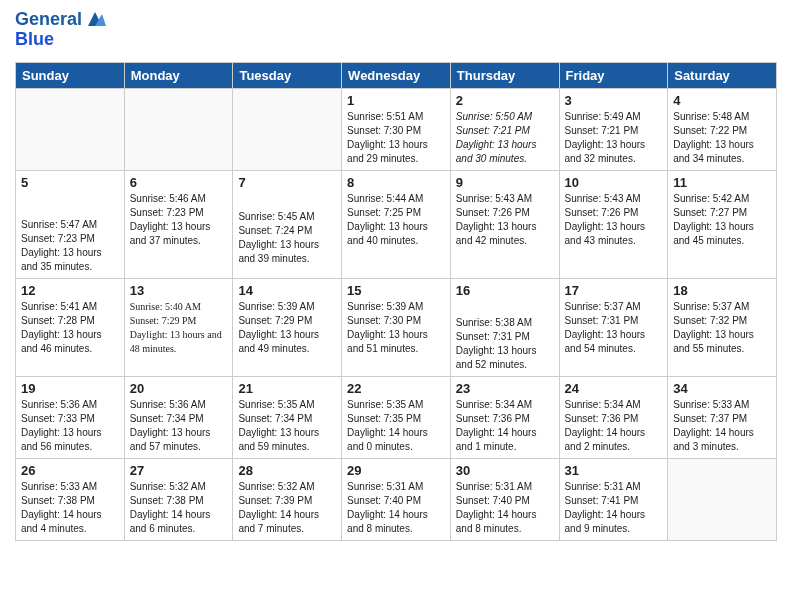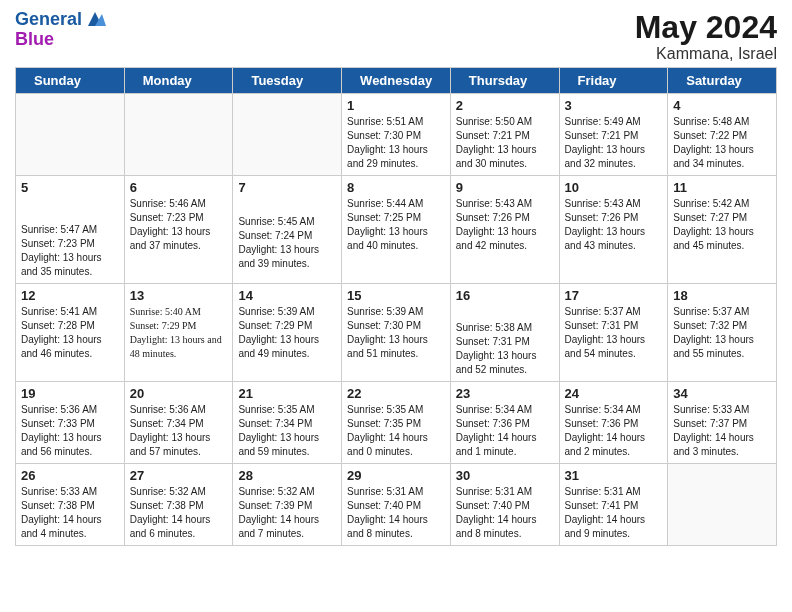--- a/index.html
+++ b/index.html
@@ -12,21 +12,21 @@
     }
     .page {
       width: 792px;
       height: 612px;
       padding: 10px 15px;
     }
     .header {
       display: flex;
       justify-content: space-between;
       align-items: flex-start;
-      margin-bottom: 4px;
+      margin-bottom: 12px;
     }
     .logo {
       display: flex;
       align-items: center;
     }
     .logo-text {
       font-size: 18px;
       font-weight: bold;
       color: #1a1a1a;
       line-height: 1.1;
@@ -49,21 +49,21 @@
     }
     .calendar {
       width: 100%;
       border-collapse: collapse;
       table-layout: fixed;
     }
     .calendar th {
       background-color: #1a5aa0;
       color: #fff;
       text-align: left;
-      padding: 5px 18px;
+      padding: 5px 6px;
       font-size: 13px;
       font-weight: bold;
       border: 1px solid #ccc;
     }
     .calendar td {
       border: 1px solid #ccc;
       vertical-align: top;
       padding: 4px 5px;
       font-size: 10.5px;
       color: #222;
@@ -94,26 +94,22 @@
       <div>
         <div style="display:flex;align-items:center;">
           <span class="logo-text">
             <span>General</span>
           </span>
           <svg width="22" height="22" viewBox="0 0 22 22" style="margin-left:2px;margin-top:-2px;">
             <polygon points="4,18 11,4 18,18" fill="#1a5aa0"></polygon>
             <polygon points="11,18 18,6 22,18" fill="#4a90d9"></polygon>
           </svg>
         </div>
-        <div class="logo-text" style="color:#a21caf;">Blue</div>
+        <div class="logo-text" style="color:#1d4ed8;">Blue</div>
       </div>
-    </div>
-    <div class="title-area">
-      <div class="month-title">May 2024</div>
-      <div class="location">Kammana, Israel</div>
     </div>
   </div>
 
   <table class="calendar">
     <thead>
       <tr>
         <th>Sunday</th>
         <th>Monday</th>
         <th>Tuesday</th>
         <th>Wednesday</th>
@@ -128,21 +124,21 @@
           <td class="empty"></td>
           <td class="empty"></td>
           <td>
             <span class="day-number">1</span>
             <div class="day-info" style="white-space: pre-line;">Sunrise: 5:51 AM
 Sunset: 7:30 PM
 Daylight: 13 hours and 29 minutes.</div>
           </td>
           <td>
             <span class="day-number">2</span>
-            <div class="day-info" style="white-space: pre-line;">Sunrise: 5:50 AM
+            <div class="day-info" style="white-space: pre-line; font-style: italic;">Sunrise: 5:50 AM
 Sunset: 7:21 PM
 Daylight: 13 hours and 30 minutes.</div>
           </td>
           <td>
             <span class="day-number">3</span>
             <div class="day-info" style="white-space: pre-line;">Sunrise: 5:49 AM
 Sunset: 7:21 PM
 Daylight: 13 hours and 32 minutes.</div>
           </td>
           <td>

